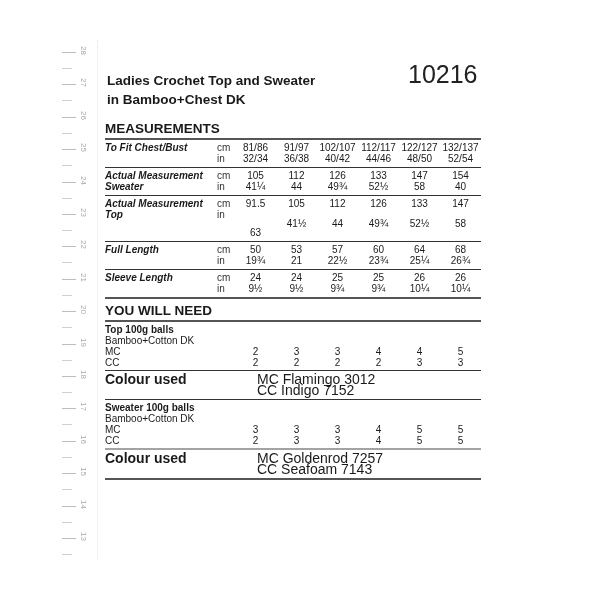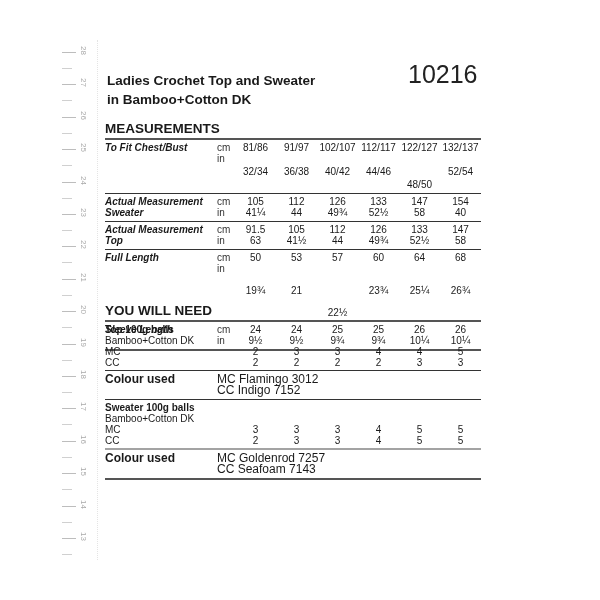--- a/index.html
+++ b/index.html
@@ -25,21 +25,21 @@
   .row .vals { flex:1; display:flex; }
   .row .vals span { flex:1; text-align:center; }
   .cell-col { display:flex; flex-direction:column; }
 
   .need-block { font-size:10px; line-height:11px; padding:2px 0 2px 0; border-bottom:1px solid #333; }
   .need-block .hdr { font-weight:bold; }
   .yarnrow { display:flex; }
   .yarnrow .yl { width:130px; }
   .yarnrow .yv { flex:1; display:flex; }
   .yarnrow .yv span { flex:1; text-align:center; }
-  .colour-row { display:flex; font-size:12px; line-height:11px; padding:3px 0 3px 0; border-bottom:1px solid #333; }
+  .colour-row { display:flex; font-size:14px; line-height:11px; padding:3px 0 3px 0; border-bottom:1px solid #333;gap:40px; }
   .colour-row .cl { width:112px; font-weight:bold; }
   .colour-row .cv { flex:1; }
   .hook { font-size:10px; line-height:11px; padding:3px 0 3px 0; border-bottom:1px solid #333; }
 </style>
 </head>
 <body>
 
 <div class="ruler" id="ruler">
     <div class="tick major" style="top: 52px;"></div>
     <div class="tick-label" style="top: 46px; left: 26px;">28</div>
@@ -87,21 +87,21 @@
     <div class="tick-label" style="top: 499.6px; left: 26px;">14</div>
     <div class="tick minor" style="top: 521.6px;"></div>
     <div class="tick major" style="top: 538px;"></div>
     <div class="tick-label" style="top: 532px; left: 26px;">13</div>
     <div class="tick minor" style="top: 554px;"></div>
   </div>
 <div class="vline"></div>
 
 <div class="title">
   <div>Ladies Crochet Top and Sweater</div>
-  <div>in Bamboo+Cotton DK</div>
+  <div>in Bamboo+Chest DK</div>
 </div>
 <div class="code">10216</div>
 
 <div class="section" style="top:121px;">
   <div class="sec-head">MEASUREMENTS</div>
   <div id="meas-rows">
       <div class="row">
     <div class="lbl cell-col">
       <span>To Fit Chest/Bust</span>
       <span></span>
@@ -120,21 +120,21 @@
         <span>36/38</span>
           </div>
           <div class="cell-col" style="flex:1;text-align:center;">
         <span>102/107</span>
         <span>40/42</span>
           </div>
           <div class="cell-col" style="flex:1;text-align:center;">
         <span>112/117</span>
         <span>44/46</span>
           </div>
-          <div class="cell-col" style="flex:1;text-align:center;gap:26px;">
+          <div class="cell-col" style="flex:1;text-align:center;">
         <span>122/127</span>
         <span>48/50</span>
           </div>
           <div class="cell-col" style="flex:1;text-align:center;">
         <span>132/137</span>
         <span>52/54</span>
           </div>
     </div>
       </div>
       <div class="row">
@@ -176,21 +176,21 @@
       <div class="row">
     <div class="lbl cell-col">
       <span>Actual Measurement</span>
       <span>Top</span>
     </div>
     <div class="unit cell-col">
       <span>cm</span>
       <span>in</span>
     </div>
     <div class="vals">
-      <div class="cell-col" style="flex:1;text-align:center;">
+      <div class="cell-col" style="flex:1;text-align:center;gap:18px;">
         <span>91.5</span>
         <span>63</span>
           </div>
           <div class="cell-col" style="flex:1;text-align:center;">
         <span>105</span>
         <span>41½</span>
           </div>
           <div class="cell-col" style="flex:1;text-align:center;">
         <span>112</span>
         <span>44</span>
@@ -220,21 +220,21 @@
     </div>
     <div class="vals">
       <div class="cell-col" style="flex:1;text-align:center;">
         <span>50</span>
         <span>19¾</span>
           </div>
           <div class="cell-col" style="flex:1;text-align:center;">
         <span>53</span>
         <span>21</span>
           </div>
-          <div class="cell-col" style="flex:1;text-align:center;gap:44px;">
+          <div class="cell-col" style="flex:1;text-align:center;">
         <span>57</span>
         <span>22½</span>
           </div>
           <div class="cell-col" style="flex:1;text-align:center;">
         <span>60</span>
         <span>23¾</span>
           </div>
           <div class="cell-col" style="flex:1;text-align:center;">
         <span>64</span>
         <span>25¼</span>

